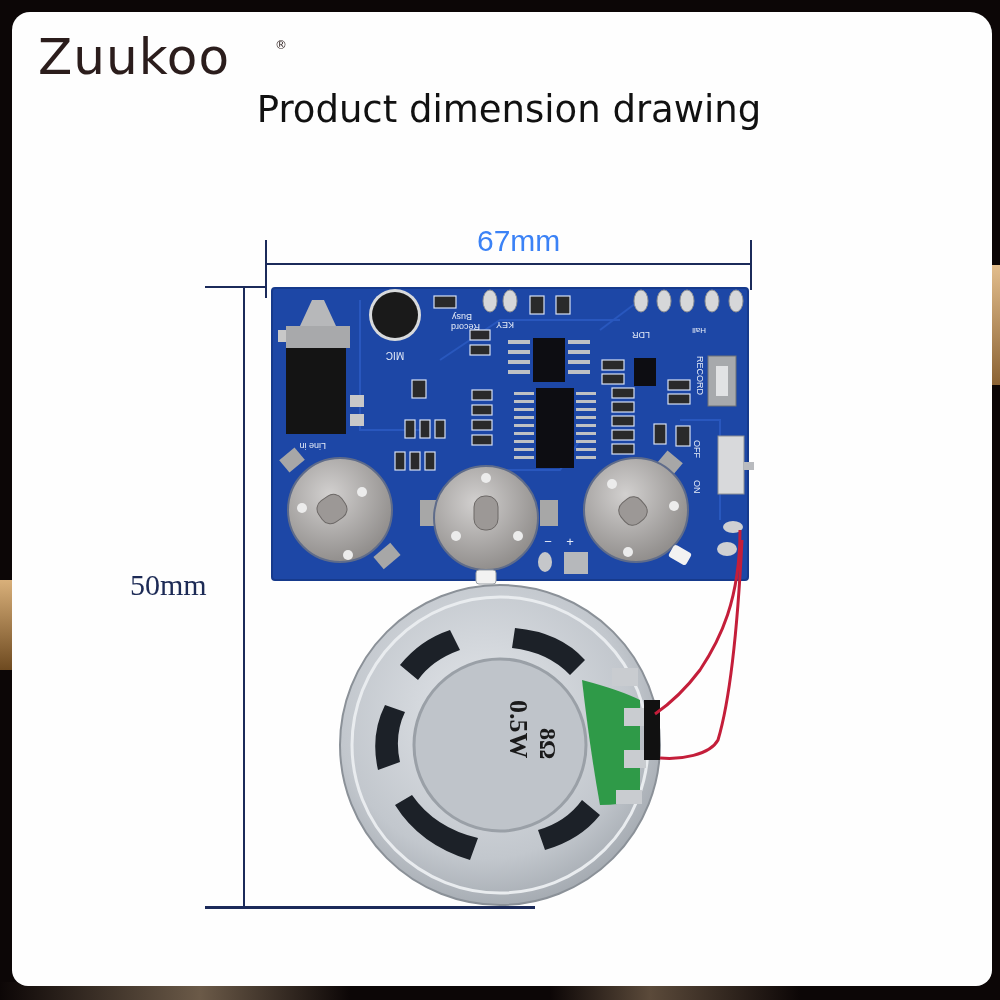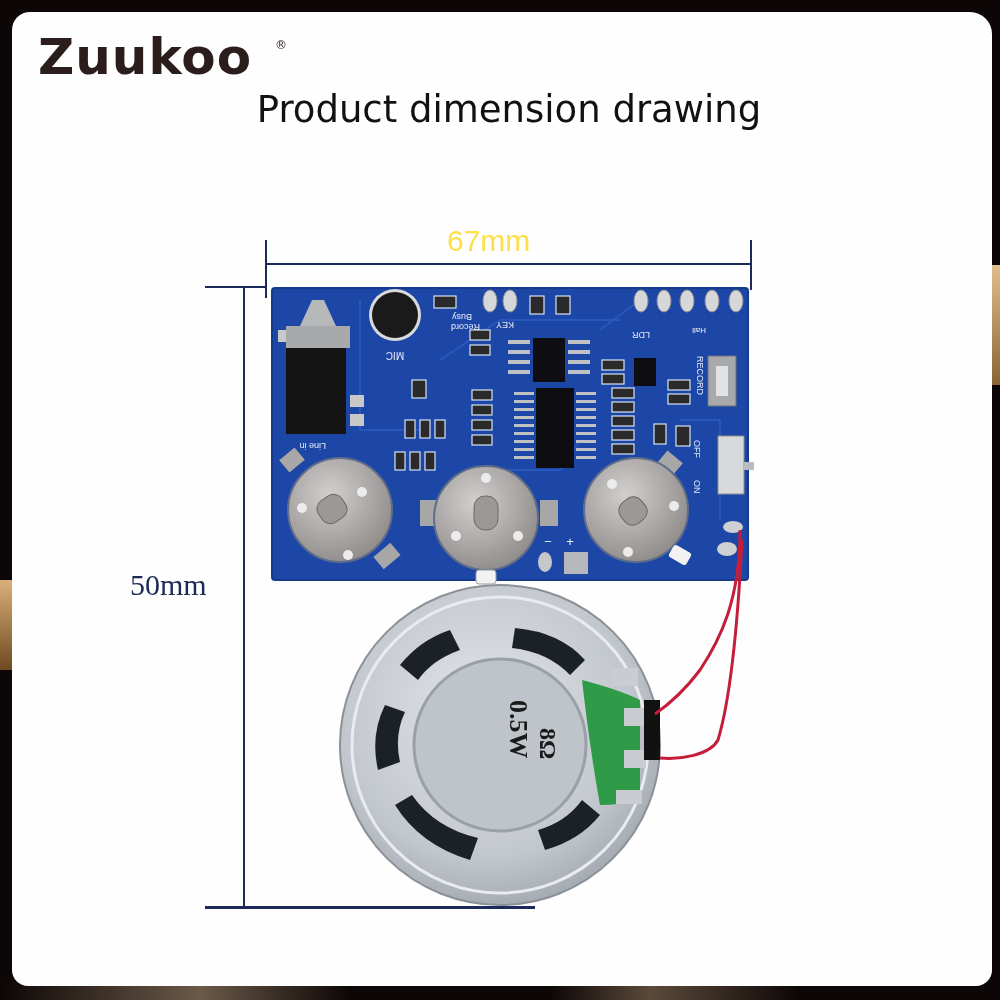--- a/index.html
+++ b/index.html
@@ -1,24 +1,24 @@
 <!DOCTYPE html>
 <html><head>
 <meta charset="utf-8">
 <style>
   html,body{margin:0;padding:0;}
   body{width:1000px;height:1000px;position:relative;overflow:hidden;background:#0c0606;font-family:"Liberation Sans",sans-serif;}
   .frame-accent-left{position:absolute;left:0;top:580px;width:12px;height:90px;background:linear-gradient(#d9b07a,#6e4a20);}
   .frame-accent-right{position:absolute;right:0;top:265px;width:8px;height:120px;background:linear-gradient(#e2bd8c,#8b6334);}
   .frame-bottom-glow{position:absolute;left:0;bottom:0;width:1000px;height:18px;background:linear-gradient(90deg,#0c0606 0%,#6b5a48 20%,#0c0606 35%,#0c0606 55%,#5b4a3a 65%,#0c0606 80%,#0c0606 100%);}
   .panel{position:absolute;left:12px;top:12px;width:980px;height:974px;background:#fefefe;border-radius:18px 22px 16px 16px;}
-  .brand{position:absolute;left:38px;top:28px;font-family:"DejaVu Sans",sans-serif;font-weight:bold;font-size:50px;color:#2b1d1c;letter-spacing:1px;}
+  .brand{position:absolute;left:38px;top:28px;font-family:"DejaVu Sans",sans-serif;font-weight:normal;font-size:50px;color:#2b1d1c;letter-spacing:1px;}
   .brand-reg{position:absolute;left:275px;top:38px;font-size:12px;color:#2b1d1c;font-family:"DejaVu Sans",sans-serif;}
   .title{position:absolute;left:0;width:1000px;top:88px;text-align:center;font-family:"DejaVu Sans",sans-serif;font-size:37px;color:#111;padding-left:18px;box-sizing:border-box;}
-  .dim-h-label{position:absolute;left:447px;top:224px;font-size:30px;color:#fde047;}
+  .dim-h-label{position:absolute;left:477px;top:224px;font-size:30px;color:#3b82f6;}
   .dim-v-label{position:absolute;left:130px;top:568px;font-size:30px;color:#1c2a55;font-family:Liberation Serif, serif;}
   .line{position:absolute;background:#1b2a5a;}
   svg.art{position:absolute;left:0;top:0;}
 </style>
 </head>
 <body>
 
 <div class="frame-accent-left"></div>
 <div class="frame-accent-right"></div>
 <div class="frame-bottom-glow"></div>

